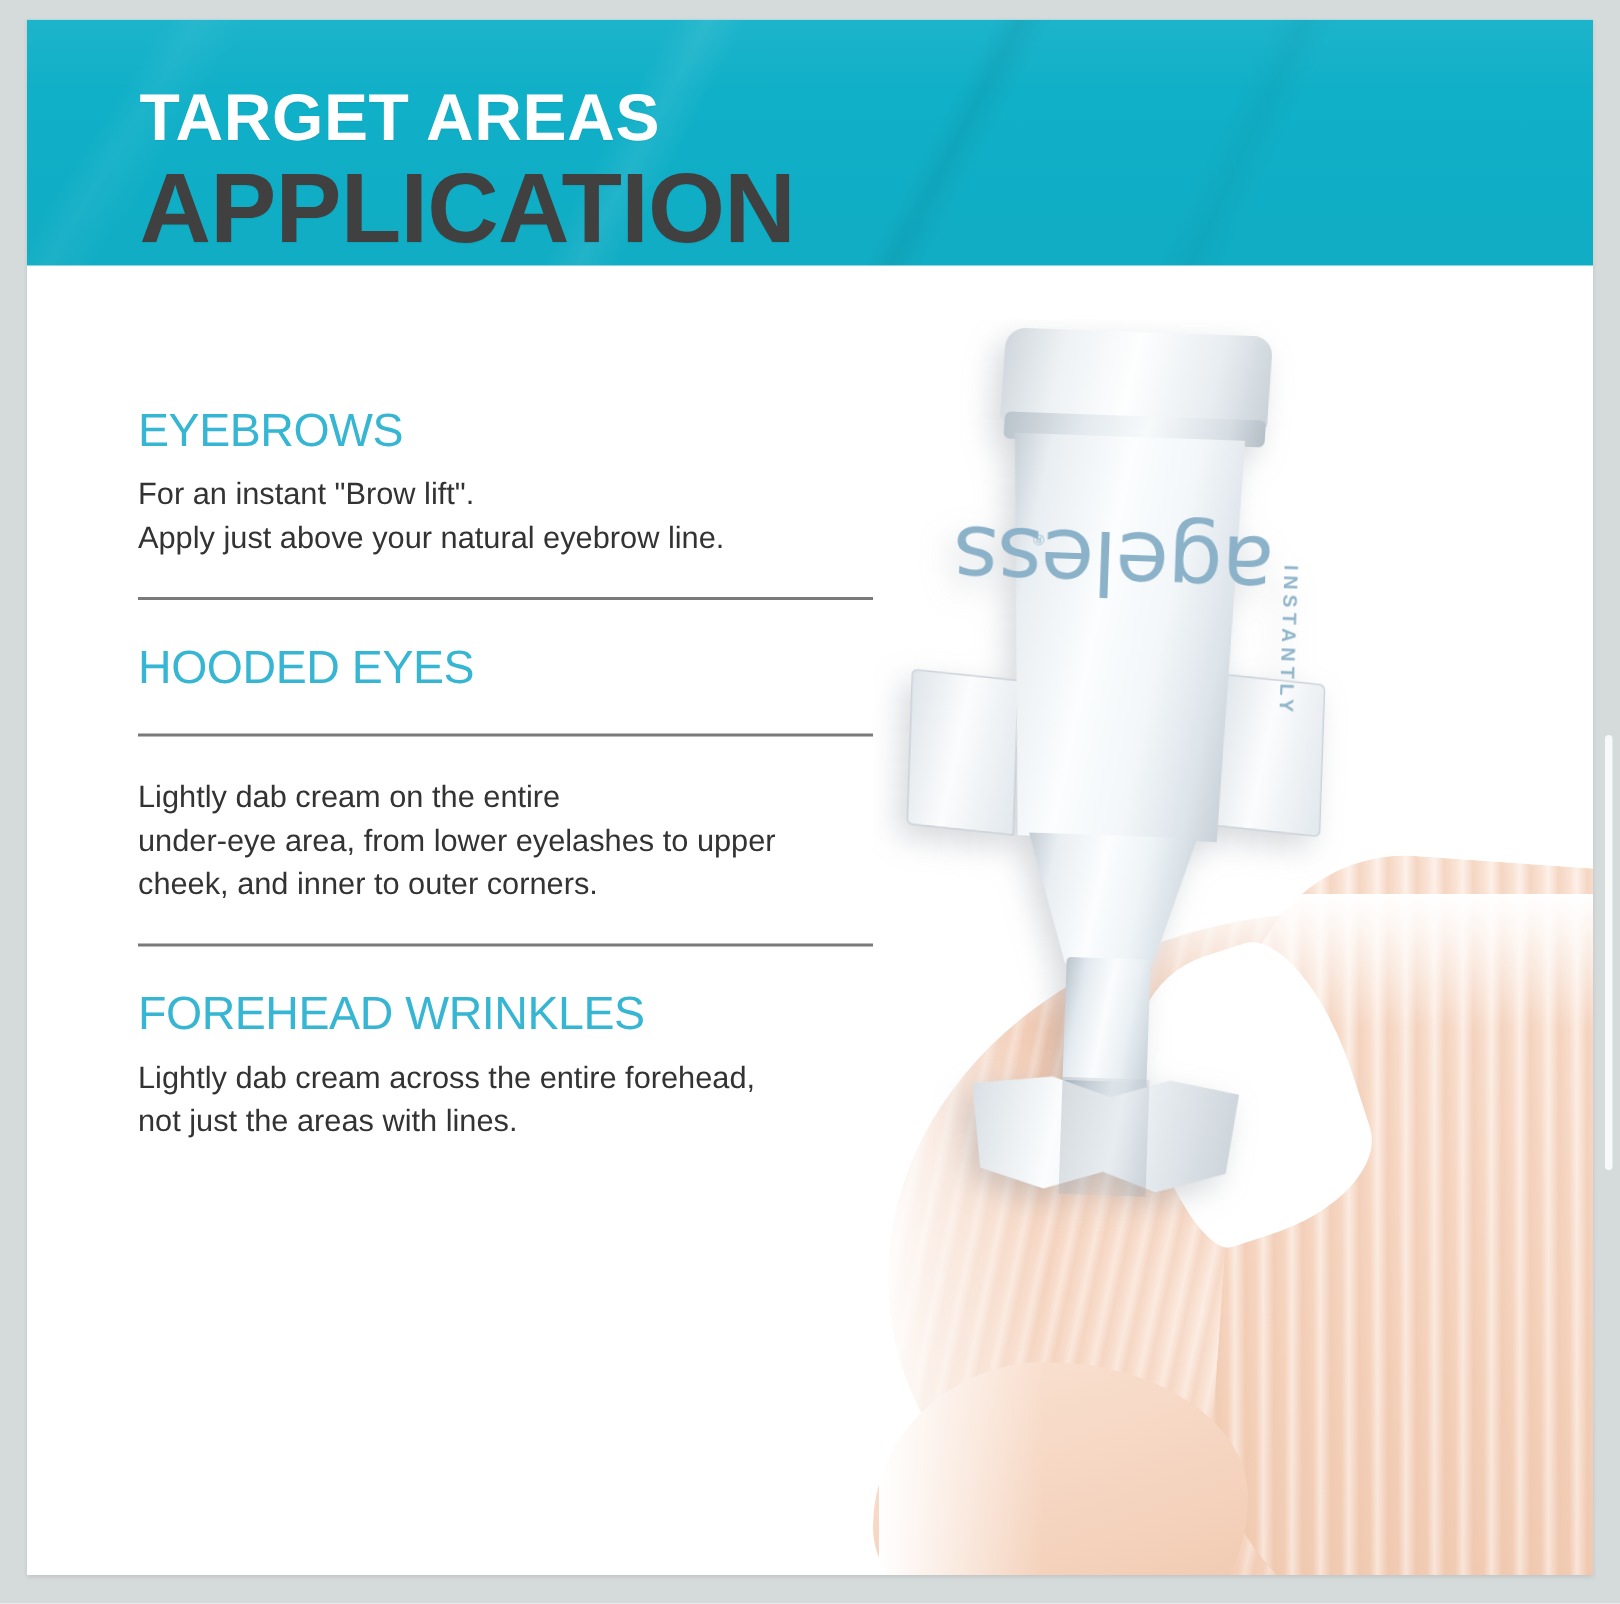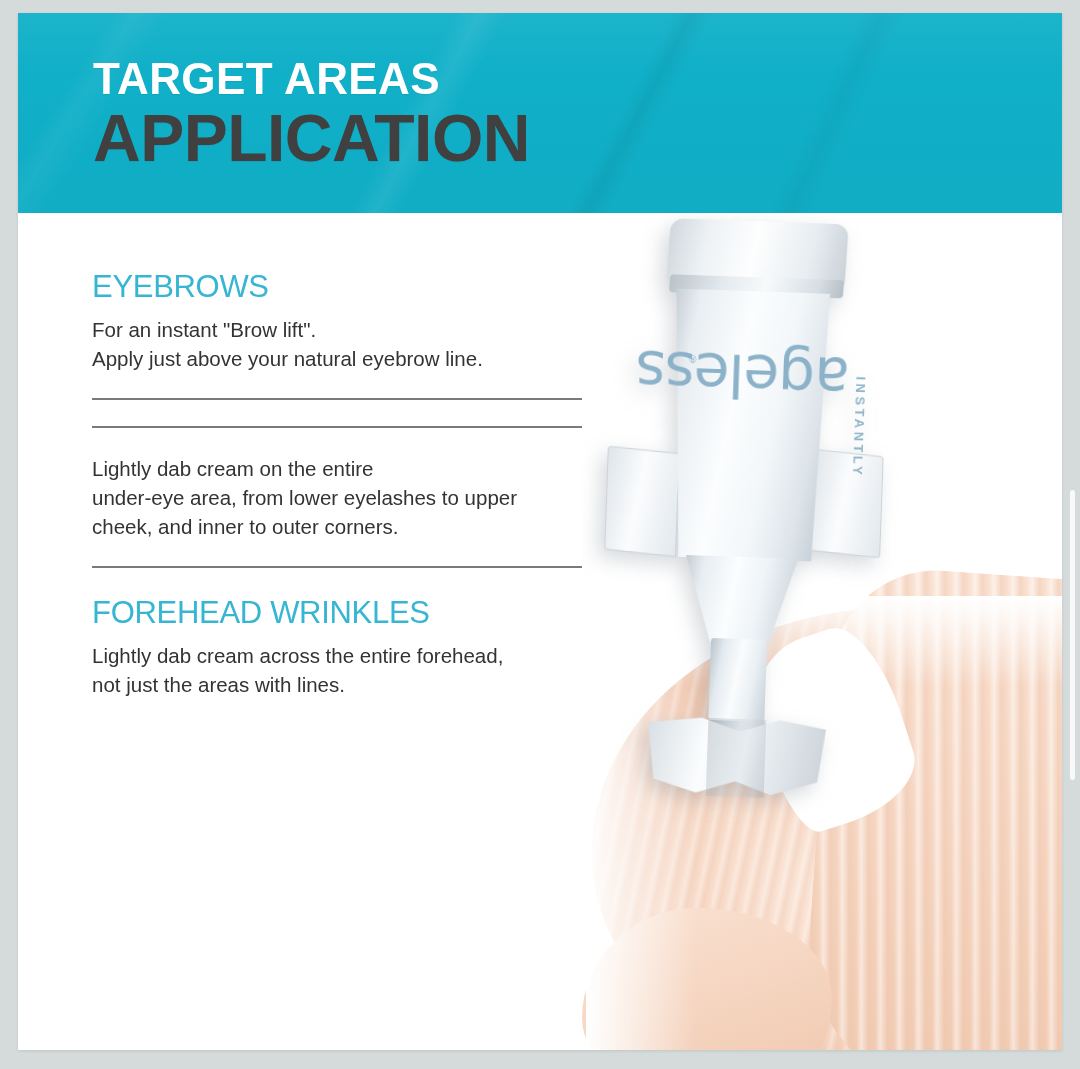--- a/index.html
+++ b/index.html
@@ -27,21 +27,21 @@
     overflow: hidden;
     box-shadow: 0 1px 3px rgba(0,0,0,0.10);
   }
 
   
   .header {
     position: absolute;
     left: 0;
     top: 0;
     width: 1044px;
-    height: 200px;
+    height: 164px;
     background: #10b0c8;
     overflow: hidden;
   }
   .header-texture {
     position: absolute;
     inset: 0;
     background:
       linear-gradient(118deg, rgba(255,255,255,0.00) 38%, rgba(255,255,255,0.075) 40.2%, rgba(255,255,255,0.00) 42.6%),
       linear-gradient(118deg, rgba(0,0,0,0.00) 57%, rgba(0,0,0,0.055) 58.6%, rgba(0,0,0,0.00) 60.5%),
       linear-gradient(122deg, rgba(255,255,255,0.00) 8%, rgba(255,255,255,0.05) 10%, rgba(255,255,255,0.00) 13%),
@@ -399,20 +399,21 @@
     <div class="sections">
 
       <div class="section sec-eyebrows">
         <div class="sec-heading">EYEBROWS</div>
         <div class="sec-body">For an instant "Brow lift".
 Apply just above your natural eyebrow line.</div>
       </div>
       <div class="divider"></div>
 
       <div class="section sec-hooded">
+        <div class="sec-heading">HOODED EYES</div>
       </div>
       <div class="divider"></div>
 
       <div class="section sec-under">
         <div class="sec-body">Lightly dab cream on the entire
 under-eye area, from lower eyelashes to upper
 cheek, and inner to outer corners.</div>
       </div>
       <div class="divider"></div>
 

